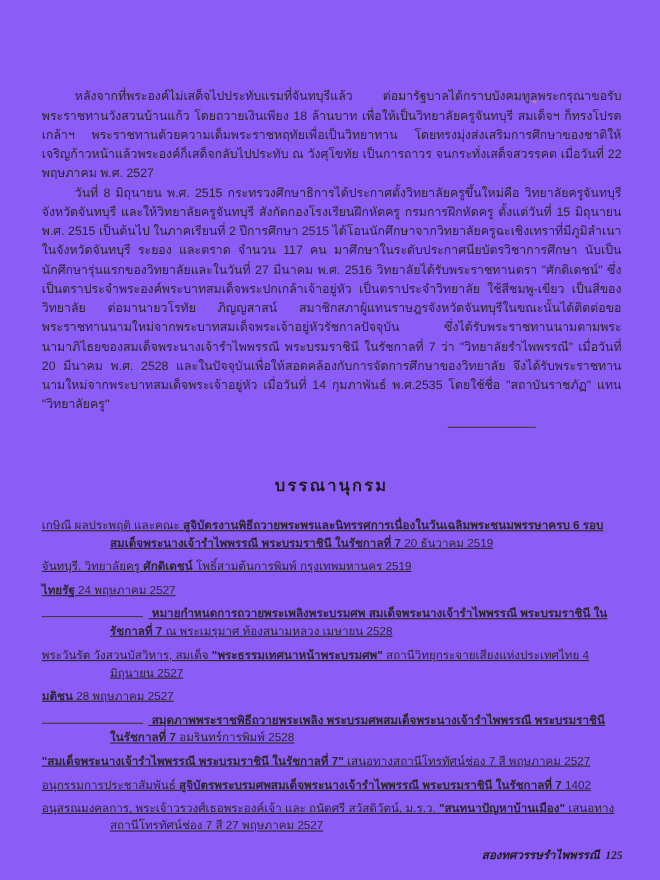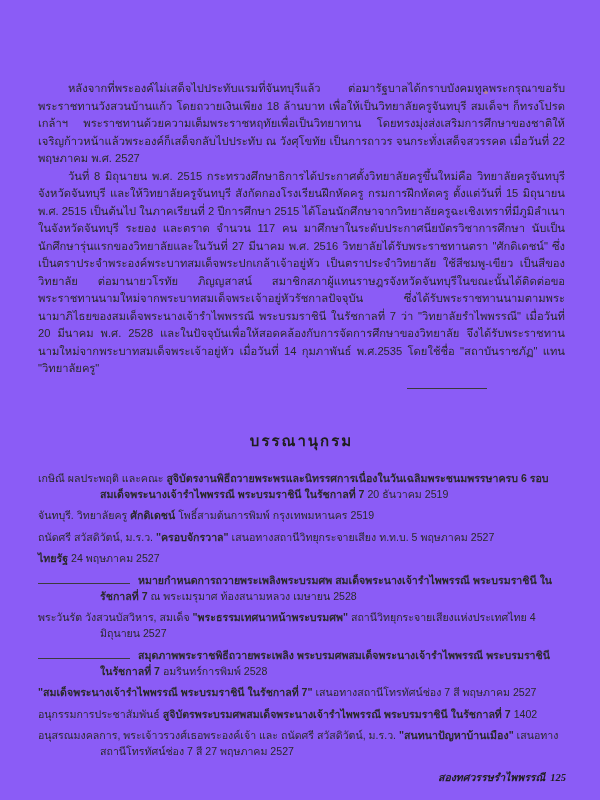--- a/index.html
+++ b/index.html
@@ -42,20 +42,21 @@
   .bib-list{
     margin-top:17px;
   }
   .bib-entry{
     font-size:10.6px;
     line-height:16px;
     padding-left:62px;
     text-indent:-62px;
     margin-bottom:5.5px;
     color:#2a2a2a;
+    text-decoration:underline;
   }
   .bib-entry .b{font-weight:bold;}
   .ditto{
     display:inline-block;
     width:92px;
     height:9px;
     border-bottom:1.2px solid #3c3c3c;
     margin-right:5px;
   }
   .footer{
@@ -89,24 +90,24 @@
     <p class="para">หลังจากที่พระองค์ไม่เสด็จไปประทับแรมที่จันทบุรีแล้ว ต่อมารัฐบาลได้กราบบังคมทูลพระกรุณาขอรับพระราชทานวังสวนบ้านแก้ว โดยถวายเงินเพียง 18 ล้านบาท เพื่อให้เป็นวิทยาลัยครูจันทบุรี สมเด็จฯ ก็ทรงโปรดเกล้าฯ พระราชทานด้วยความเต็มพระราชหฤทัยเพื่อเป็นวิทยาทาน โดยทรงมุ่งส่งเสริมการศึกษาของชาติให้เจริญก้าวหน้าแล้วพระองค์ก็เสด็จกลับไปประทับ ณ วังศุโขทัย เป็นการถาวร จนกระทั่งเสด็จสวรรคต เมื่อวันที่ 22 พฤษภาคม พ.ศ. 2527</p>
     <p class="para">วันที่ 8 มิถุนายน พ.ศ. 2515 กระทรวงศึกษาธิการได้ประกาศตั้งวิทยาลัยครูขึ้นใหม่คือ วิทยาลัยครูจันทบุรี จังหวัดจันทบุรี และให้วิทยาลัยครูจันทบุรี สังกัดกองโรงเรียนฝึกหัดครู กรมการฝึกหัดครู ตั้งแต่วันที่ 15 มิถุนายน พ.ศ. 2515 เป็นต้นไป ในภาคเรียนที่ 2 ปีการศึกษา 2515 ได้โอนนักศึกษาจากวิทยาลัยครูฉะเชิงเทราที่มีภูมิลำเนาในจังหวัดจันทบุรี ระยอง และตราด จำนวน 117 คน มาศึกษาในระดับประกาศนียบัตรวิชาการศึกษา นับเป็นนักศึกษารุ่นแรกของวิทยาลัยและในวันที่ 27 มีนาคม พ.ศ. 2516 วิทยาลัยได้รับพระราชทานตรา "ศักดิเดชน์" ซึ่งเป็นตราประจำพระองค์พระบาทสมเด็จพระปกเกล้าเจ้าอยู่หัว เป็นตราประจำวิทยาลัย ใช้สีชมพู-เขียว เป็นสีของวิทยาลัย ต่อมานายวโรทัย ภิญญสาสน์ สมาชิกสภาผู้แทนราษฎรจังหวัดจันทบุรีในขณะนั้นได้ติดต่อขอพระราชทานนามใหม่จากพระบาทสมเด็จพระเจ้าอยู่หัวรัชกาลปัจจุบัน ซึ่งได้รับพระราชทานนามตามพระนามาภิไธยของสมเด็จพระนางเจ้ารำไพพรรณี พระบรมราชินี ในรัชกาลที่ 7 ว่า "วิทยาลัยรำไพพรรณี" เมื่อวันที่ 20 มีนาคม พ.ศ. 2528 และในปัจจุบันเพื่อให้สอดคล้องกับการจัดการศึกษาของวิทยาลัย จึงได้รับพระราชทานนามใหม่จากพระบาทสมเด็จพระเจ้าอยู่หัว เมื่อวันที่ 14 กุมภาพันธ์ พ.ศ.2535 โดยใช้ชื่อ "สถาบันราชภัฏ" แทน "วิทยาลัยครู"</p>
 
     <div class="end-rule"></div>
 
     <h2 class="section-heading">บรรณานุกรม</h2>
 
     <div class="bib-list">
         <div class="bib-entry"><span>เกษิณี ผลประพฤติ และคณะ </span><span class="b">สูจิบัตรงานพิธีถวายพระพรและนิทรรศการเนื่องในวันเฉลิมพระชนมพรรษาครบ 6 รอบ สมเด็จพระนางเจ้ารำไพพรรณี พระบรมราชินี ในรัชกาลที่ 7</span><span> 20 ธันวาคม 2519</span></div>
         <div class="bib-entry"><span>จันทบุรี. วิทยาลัยครู </span><span class="b">ศักดิเดชน์</span><span> โพธิ์สามต้นการพิมพ์ กรุงเทพมหานคร 2519</span></div>
-        <div class="bib-entry"><span>ถนัดศรี สวัสดิวัตน์, ม.ร.ว. </span><span class="b">"ครอบจักรวาล"</span><span> เสนอทางสถานีวิทยุกระจายเสียง ท.ท.บ. 5 พฤษภาคม 2527</span></div>
         <div class="bib-entry"><span class="b">ไทยรัฐ</span><span> 24 พฤษภาคม 2527</span></div>
         <div class="bib-entry"><span class="ditto"></span><span class="b"> หมายกำหนดการถวายพระเพลิงพระบรมศพ สมเด็จพระนางเจ้ารำไพพรรณี พระบรมราชินี ในรัชกาลที่ 7</span><span> ณ พระเมรุมาศ ท้องสนามหลวง เมษายน 2528</span></div>
         <div class="bib-entry"><span>พระวันรัต วังสวนบัสวิหาร, สมเด็จ </span><span class="b">"พระธรรมเทศนาหน้าพระบรมศพ"</span><span> สถานีวิทยุกระจายเสียงแห่งประเทศไทย 4 มิถุนายน 2527</span></div>
+        <div class="bib-entry"><span class="b">มติชน</span><span> 28 พฤษภาคม 2527</span></div>
         <div class="bib-entry"><span class="ditto"></span><span class="b"> สมุดภาพพระราชพิธีถวายพระเพลิง พระบรมศพสมเด็จพระนางเจ้ารำไพพรรณี พระบรมราชินี ในรัชกาลที่ 7</span><span> อมรินทร์การพิมพ์ 2528</span></div>
         <div class="bib-entry"><span class="b">"สมเด็จพระนางเจ้ารำไพพรรณี พระบรมราชินี ในรัชกาลที่ 7"</span><span> เสนอทางสถานีโทรทัศน์ช่อง 7 สี พฤษภาคม 2527</span></div>
         <div class="bib-entry"><span>อนุกรรมการประชาสัมพันธ์ </span><span class="b">สูจิบัตรพระบรมศพสมเด็จพระนางเจ้ารำไพพรรณี พระบรมราชินี ในรัชกาลที่ 7</span><span> 1402</span></div>
         <div class="bib-entry"><span>อนุสรณมงคลการ, พระเจ้าวรวงศ์เธอพระองค์เจ้า และ ถนัดศรี สวัสดิวัตน์, ม.ร.ว. </span><span class="b">"สนทนาปัญหาบ้านเมือง"</span><span> เสนอทางสถานีโทรทัศน์ช่อง 7 สี 27 พฤษภาคม 2527</span></div>
       </div>
   </div>
 
   <div class="footer">
     <span>สองทศวรรษรำไพพรรณี</span><span class="page-num">125</span>
   </div>

